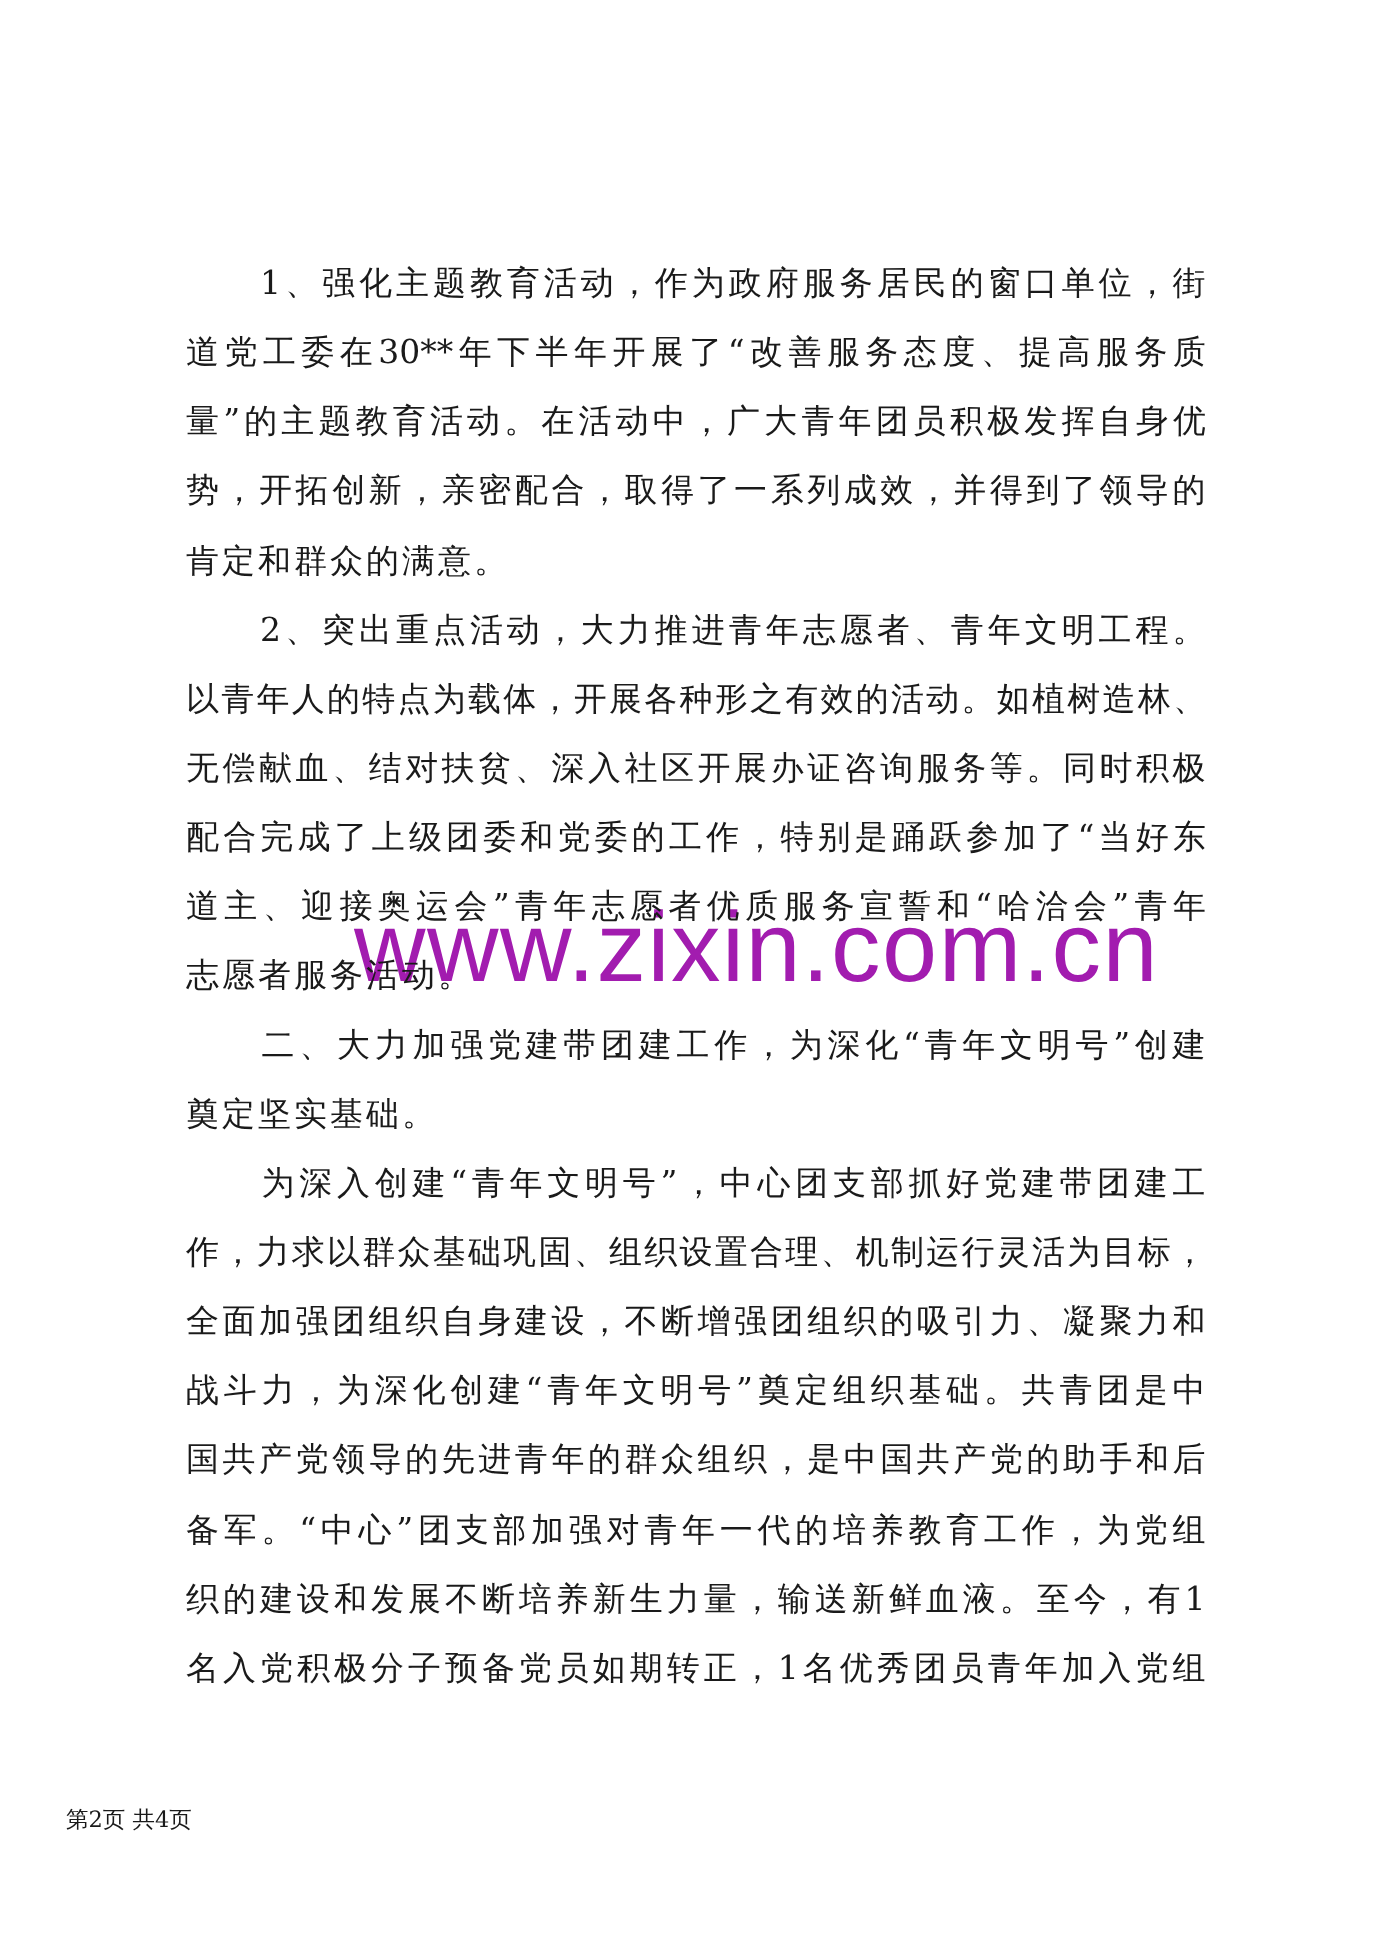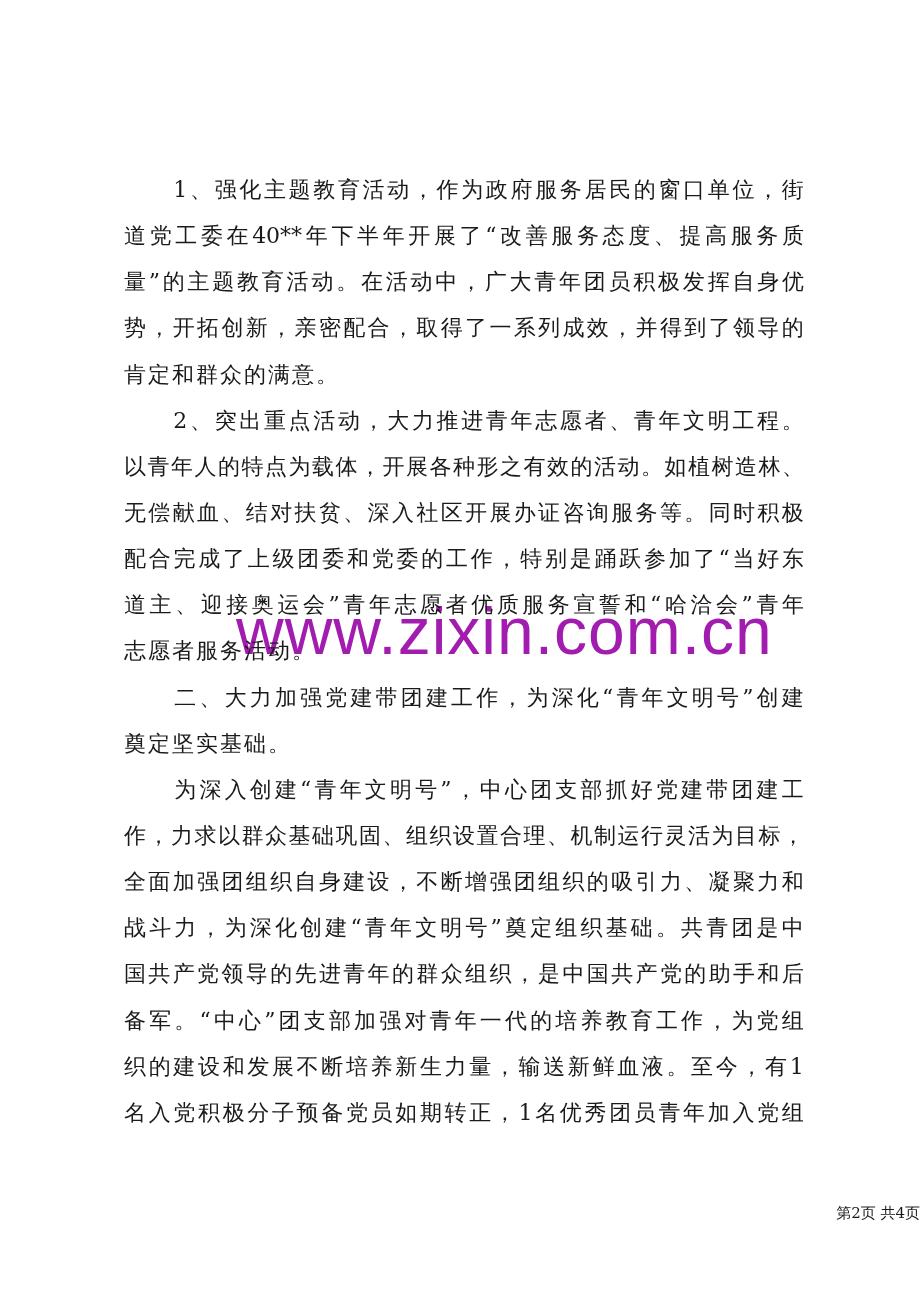--- a/index.html
+++ b/index.html
@@ -55,21 +55,21 @@
       pointer-events: none;
       z-index: 0;
       line-height: 70px;
     }
     .text-block { z-index: 1; }
     .footer {
       position: absolute;
       left: 0;
       width: 920px;
       top: 1202px;
-      text-align: right;
+      text-align: left;
       font-size: 15px;
       line-height: 22px;
       color: #1a1a1a;
       padding-left: 44px;
       box-sizing: border-box;
     }
   </style>
 </head>
 <body>
 
@@ -106,21 +106,21 @@
         <span class="ch">位</span>
         <span class="ch">，</span>
         <span class="ch">街</span>
       </div>
       <div class="line">
         <span class="ch">道</span>
         <span class="ch">党</span>
         <span class="ch">工</span>
         <span class="ch">委</span>
         <span class="ch">在</span>
-        <span class="ch">40**</span>
+        <span class="ch">30**</span>
         <span class="ch">年</span>
         <span class="ch">下</span>
         <span class="ch">半</span>
         <span class="ch">年</span>
         <span class="ch">开</span>
         <span class="ch">展</span>
         <span class="ch">了</span>
         <span class="ch">“</span>
         <span class="ch">改</span>
         <span class="ch">善</span>

